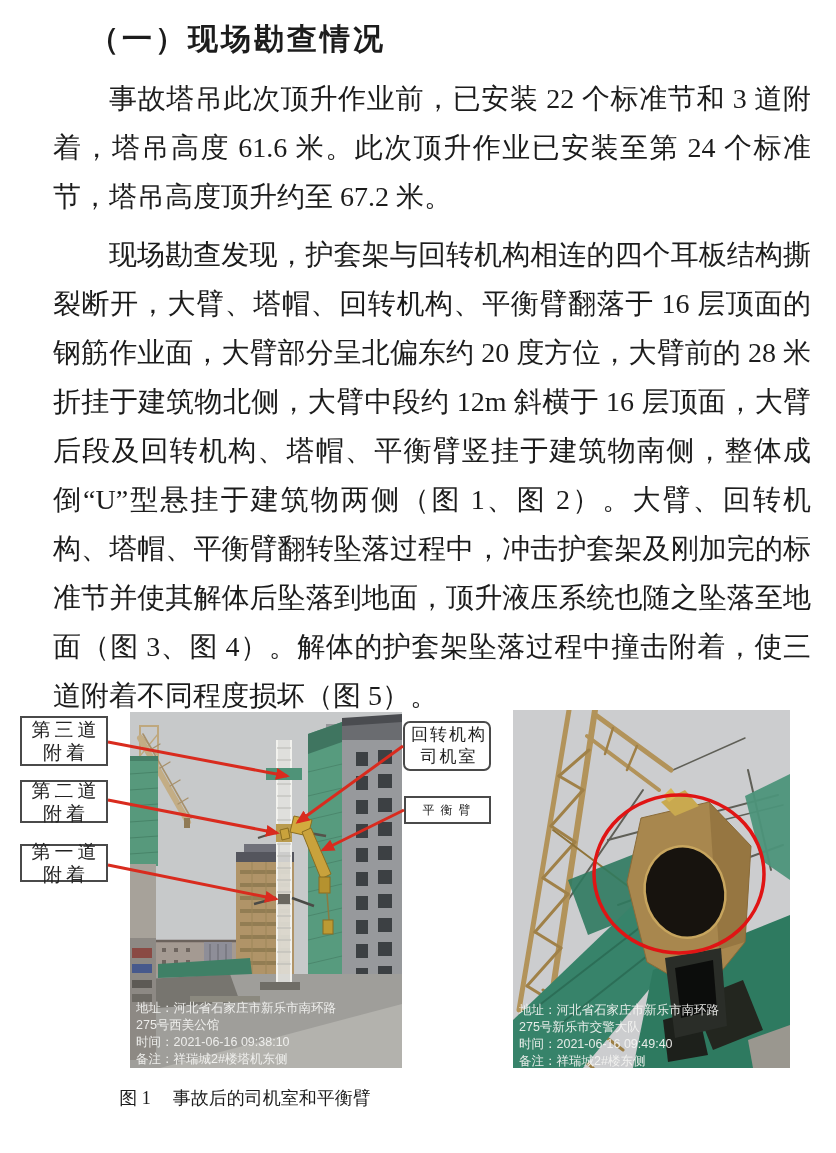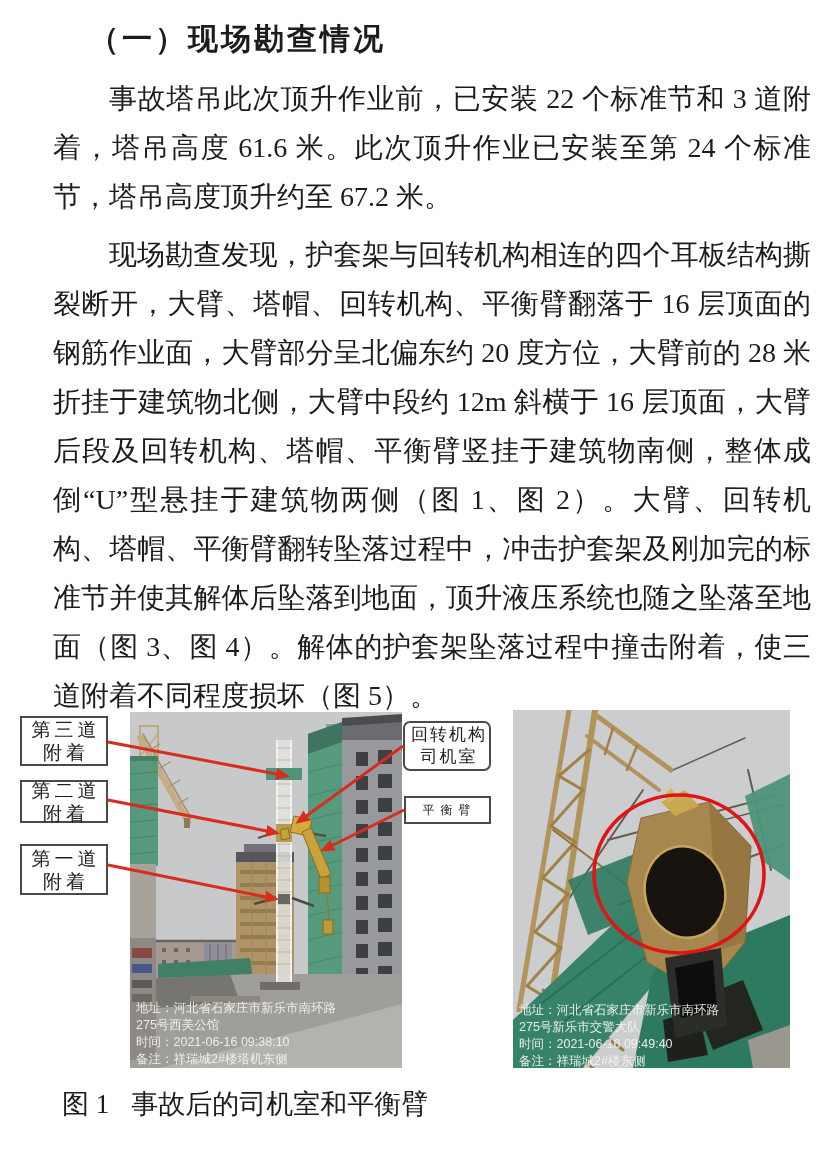--- a/index.html
+++ b/index.html
@@ -27,25 +27,25 @@
   .photo1{left:130px;top:12px;}
   .photo2{left:513px;top:10px;}
   .callout{
     position:absolute;background:#ffffff;border:2px solid #4a4a4a;
     display:flex;flex-direction:column;align-items:center;justify-content:center;
     font-size:19px;line-height:23px;letter-spacing:4px;color:#222;
     box-sizing:border-box;text-indent:4px;
   }
   .cb1{left:20px;top:16px;width:88px;height:50px;}
   .cb2{left:20px;top:80px;width:88px;height:43px;}
-  .cb3{left:20px;top:144px;width:88px;height:51px;}
+  .cb3{left:20px;top:144px;width:88px;height:38px;}
   .cb4{left:403px;top:21px;width:88px;height:50px;font-size:17px;line-height:22px;letter-spacing:2px;border-radius:7px;}
   .cb5{left:404px;top:96px;width:87px;height:28px;font-size:12px;letter-spacing:6px;}
   .arrow-layer{position:absolute;left:0;top:0;width:836px;height:390px;pointer-events:none;}
-  .captions{position:absolute;left:0;top:1086px;width:836px;height:45px;font-size:27px;}
+  .captions{position:absolute;left:0;top:1086px;width:836px;height:45px;font-size:18px;}
   .cap{position:absolute;top:0;text-align:center;white-space:nowrap;}
   .cap1{left:40px;width:410px;}
   .cap2{left:460px;width:376px;}
   .cap .num{margin-right:22px;}
   .wm{font-family:"Liberation Sans","DejaVu Sans",sans-serif;font-size:12.5px;fill:#f4f4f2;opacity:.93;}
 </style>
 </head>
 <body>
 
 <div class="page">

